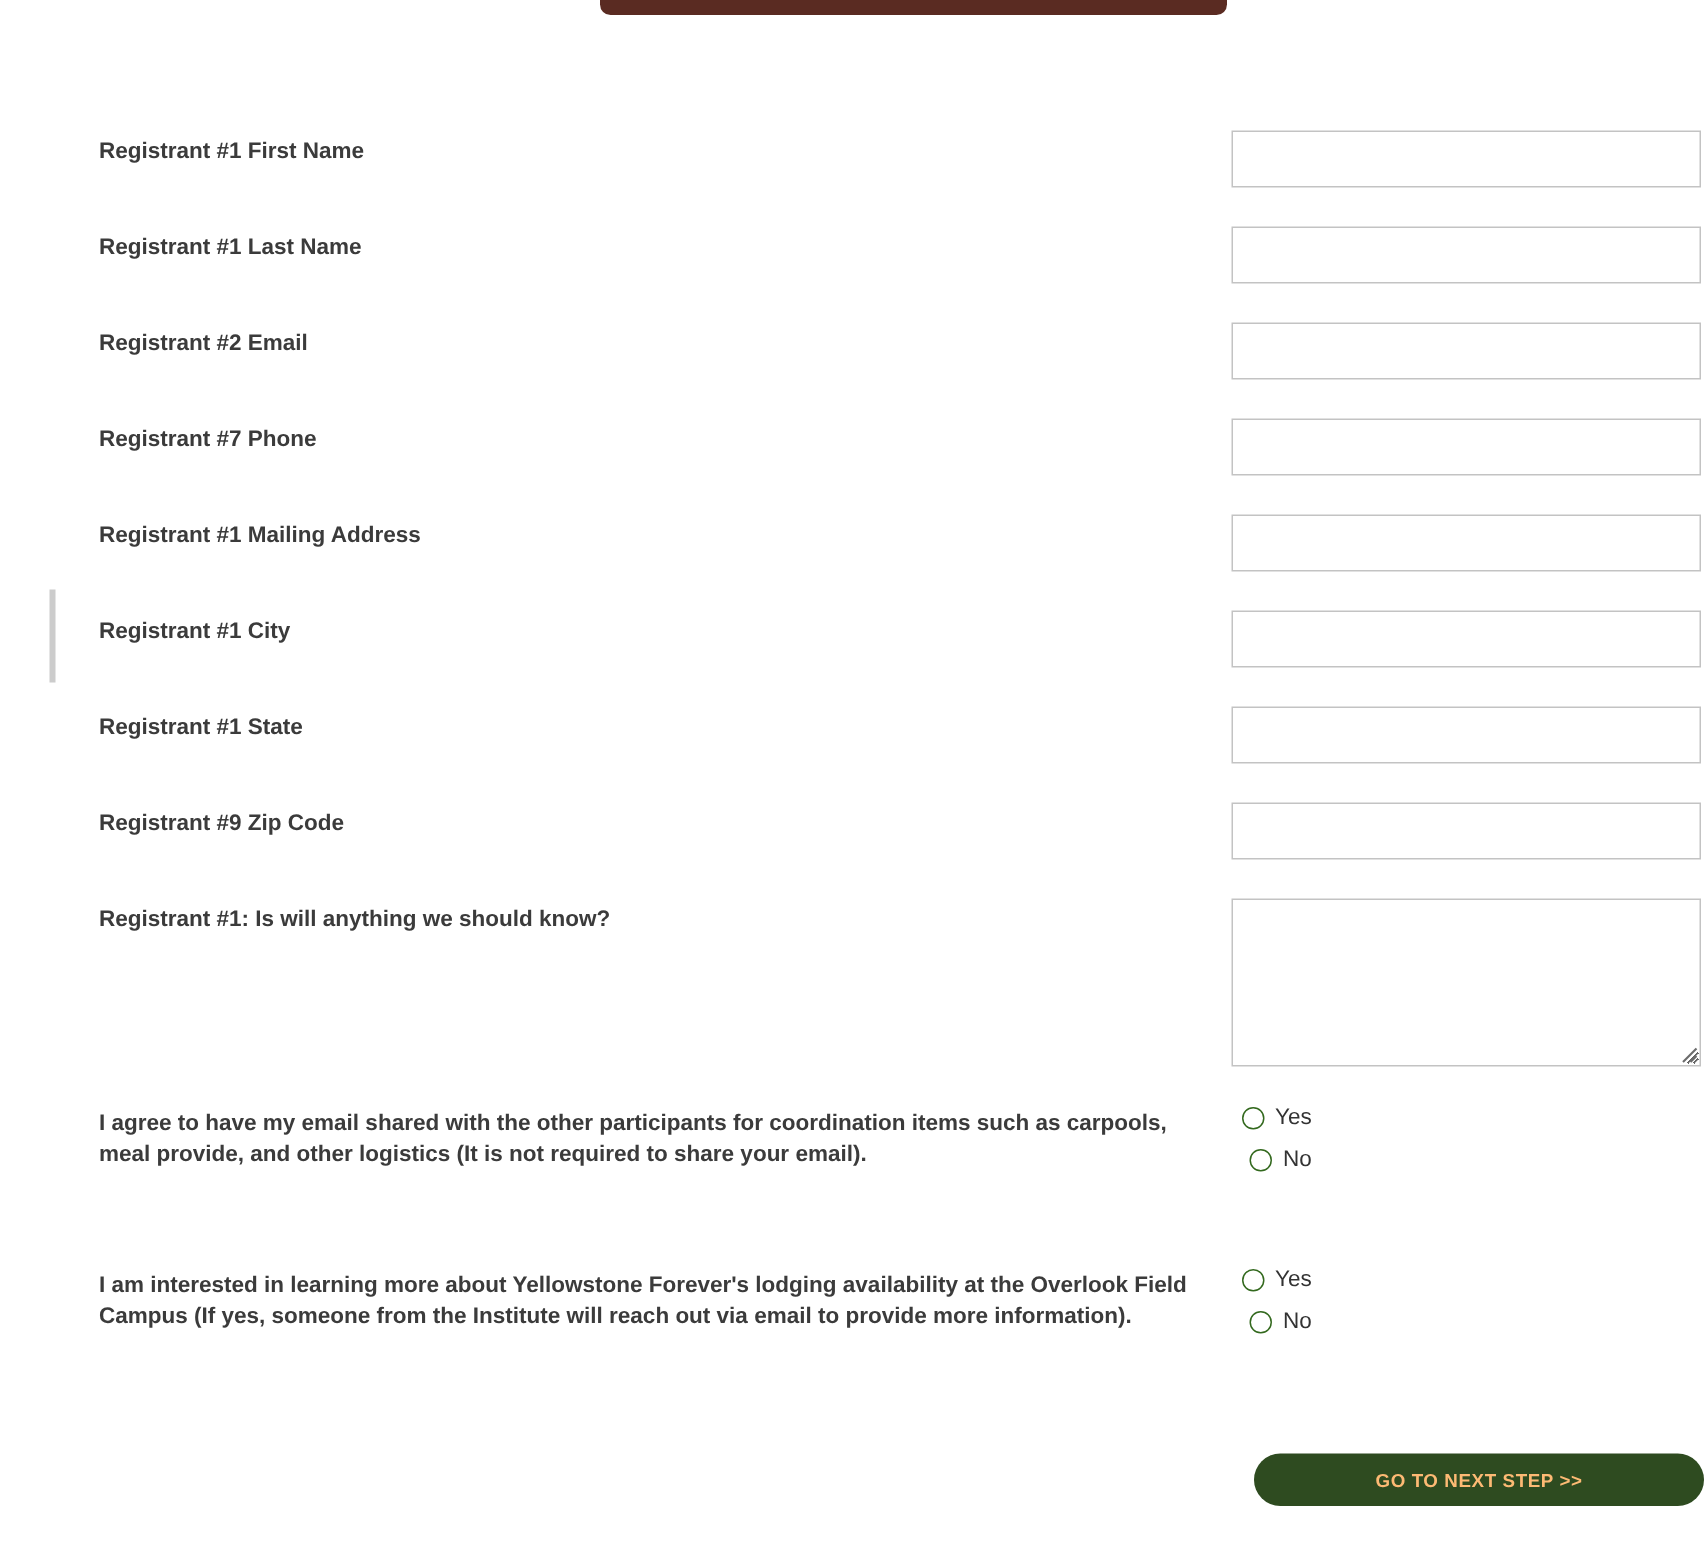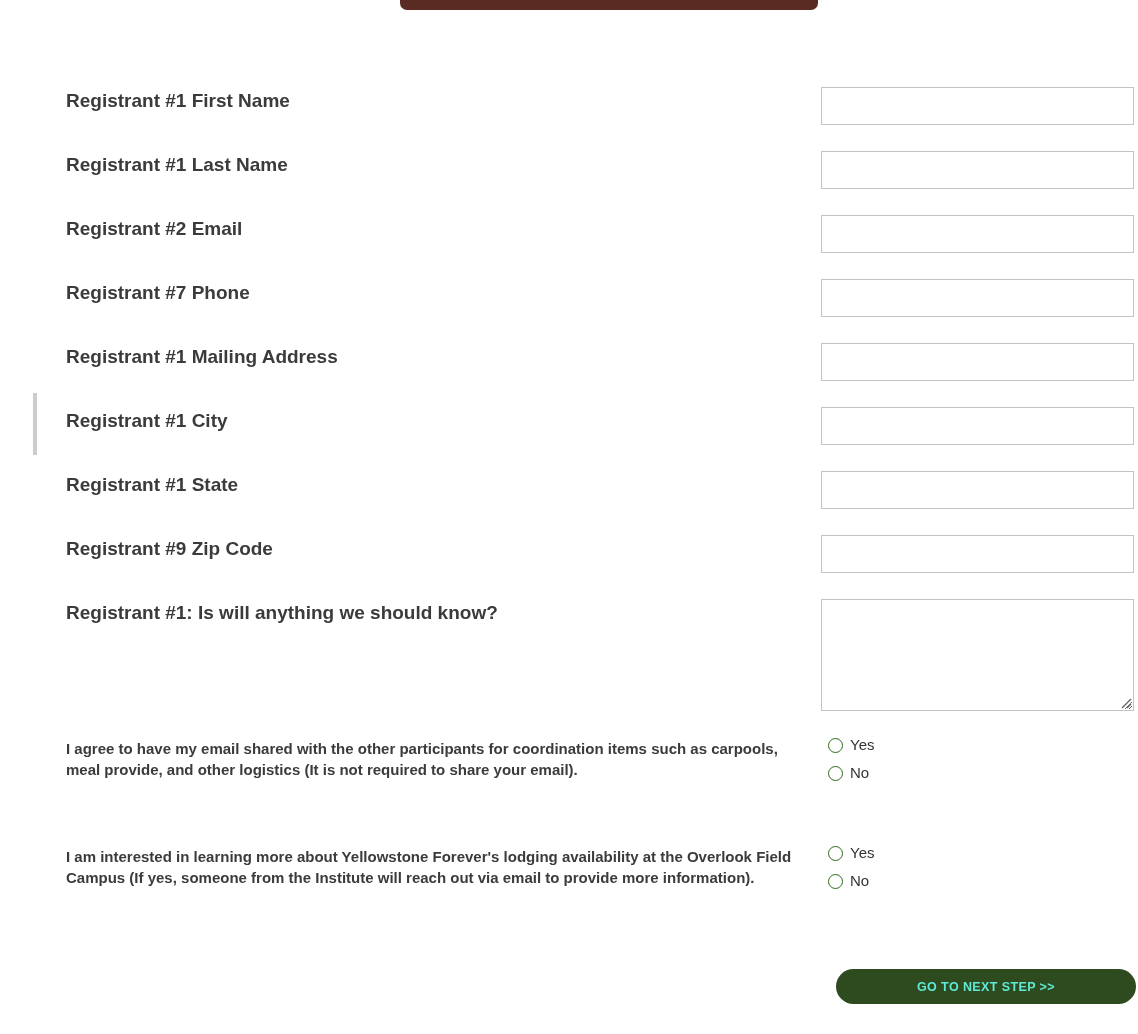--- a/index.html
+++ b/index.html
@@ -34,21 +34,21 @@
     position: absolute;
     left: 33px; top: 393px;
     width: 4px; height: 62px;
     background: #cccccc;
   }
 
   .field-row { position: absolute; left: 0; width: 1138px; }
   .field-label {
     position: absolute;
     left: 66px; top: 3px;
-    font-size: 19px;
+    font-size: 15px;
     font-weight: bold;
     color: #3b3b3b;
     max-width: 730px;
     line-height: 21px;
   }
   .text-input {
     position: absolute;
     left: 821px; top: 0;
     width: 313px; height: 38px;
     border: 1px solid #c3c3c3;
@@ -94,20 +94,21 @@
     color: #3b3b3b;
     line-height: 21px;
   }
   .radio-group { position: absolute; left: 828px; top: -4px; }
   .radio-option {
     display: flex;
     align-items: center;
     height: 22px;
     margin-bottom: 6px;
     cursor: pointer;
+    justify-content: flex-end;
   }
   .radio-circle {
     display: inline-block;
     width: 15px; height: 15px;
     border: 1.5px solid #33691e;
     border-radius: 50%;
     background: #fff;
     flex: 0 0 auto;
   }
   .radio-label {
@@ -118,21 +119,21 @@
     line-height: 22px;
   }
 
   .next-step-button {
     position: absolute;
     left: 836px; top: 969px;
     width: 300px; height: 35px;
     background: #2e4b20;
     border: none;
     border-radius: 18px;
-    color: #5eead4;
+    color: #fdba74;
     font-family: "Liberation Sans", sans-serif;
     font-size: 12.5px;
     font-weight: bold;
     letter-spacing: 0.4px;
     cursor: pointer;
   }
 </style>
 </head>
 <body>
 

